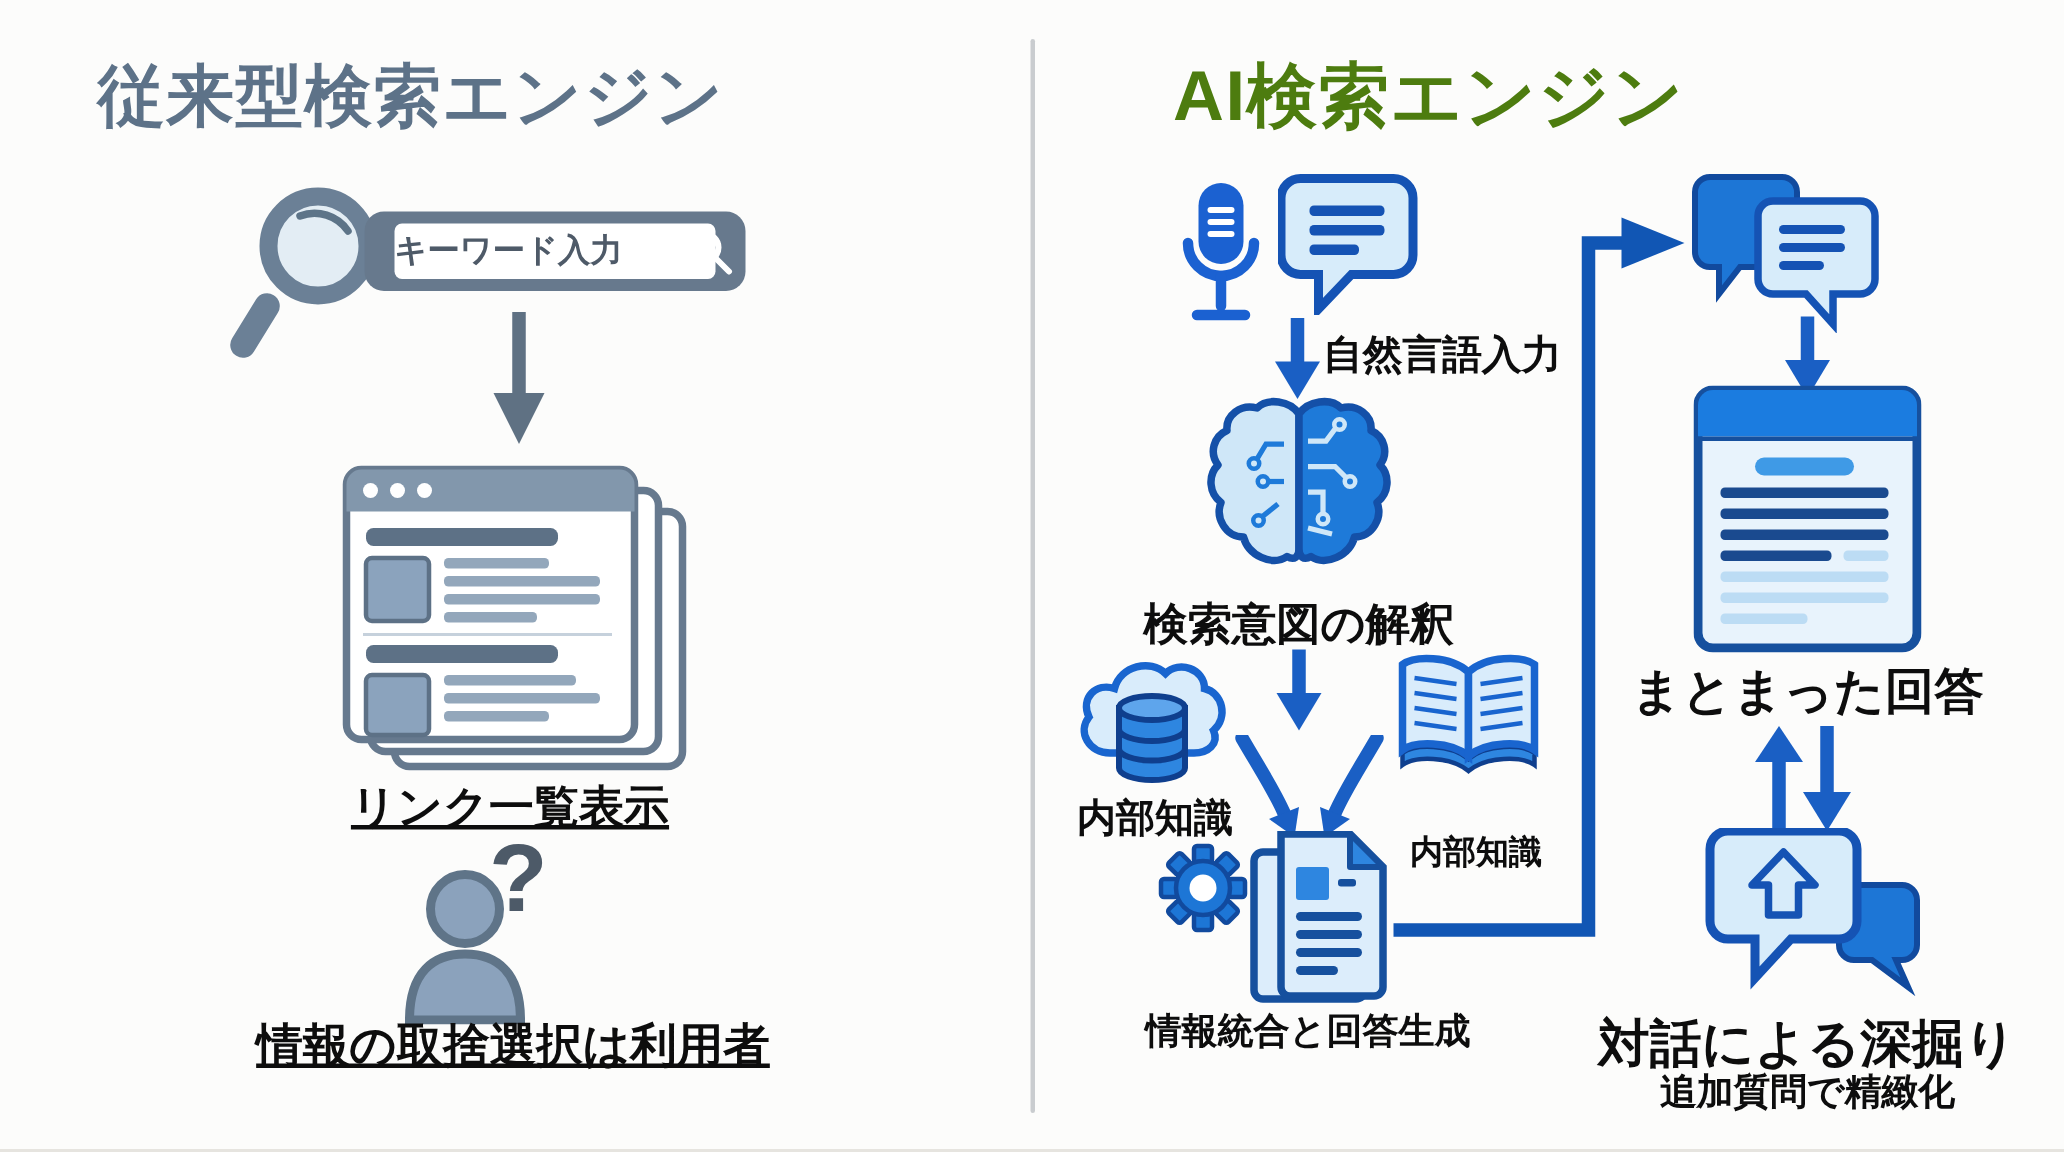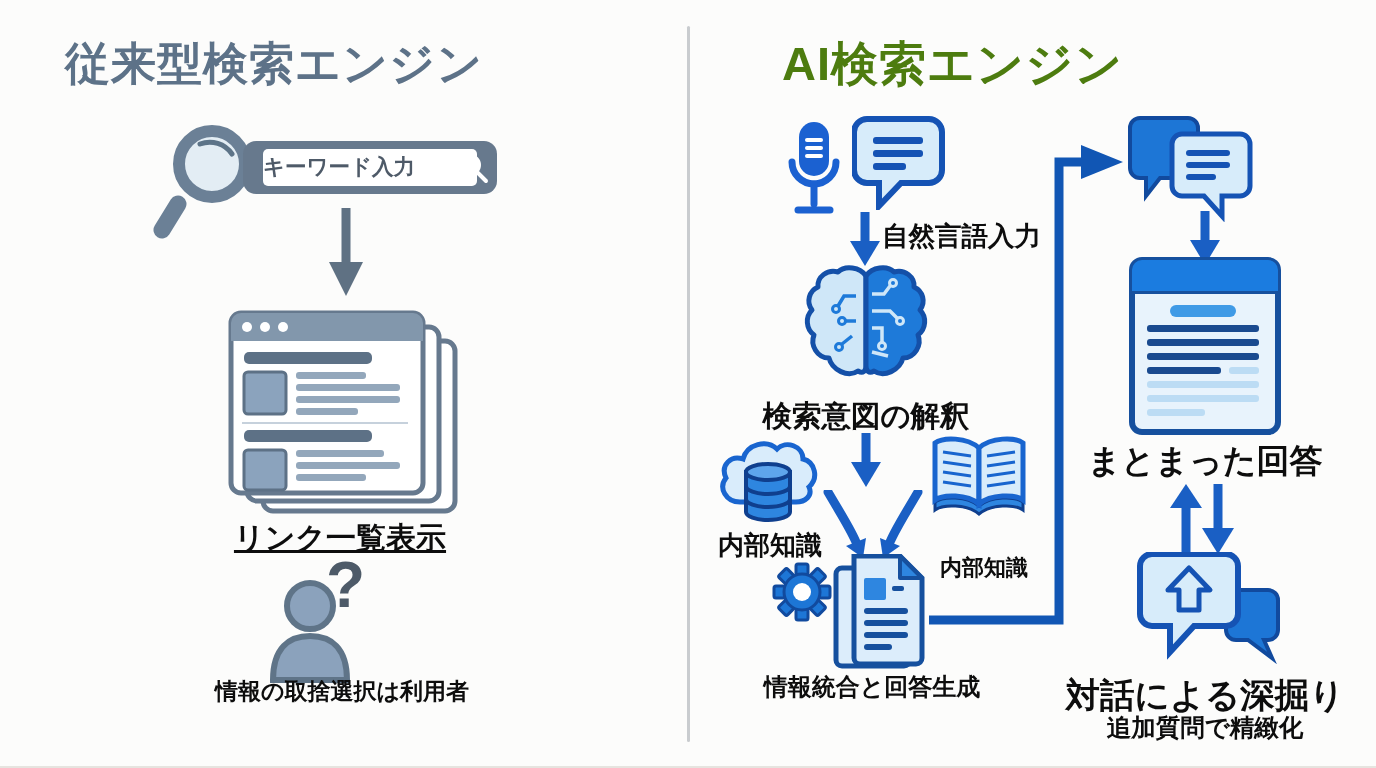--- a/index.html
+++ b/index.html
@@ -70,21 +70,21 @@
     </svg>
 
     <div class="label" style="left:140px;top:518px;width:400px;font-size:30px;text-decoration:underline;">リンク一覧表示</div>
 
     <svg class="abs" style="left:265px;top:578px;" width="95" height="105" viewBox="0 0 95 105">
       <circle cx="45" cy="28" r="23" fill="#8ba2bc" stroke="#5f7488" stroke-width="6"></circle>
       <path d="M8,102 C8,70 24,58 45,58 C66,58 82,70 82,102 Z" fill="#8ba2bc" stroke="#5f7488" stroke-width="6"></path>
     </svg>
     <div class="abs" style="left:326px;top:548px;font-size:64px;font-weight:700;color:#4d5a68;">?</div>
 
-    <div class="label" style="left:92px;top:676px;width:500px;font-size:23px;">情報の取捨選択は利用者</div>
+    <div class="label" style="left:92px;top:676px;width:500px;font-size:31px;text-decoration:underline;">情報の取捨選択は利用者</div>
   </section>
 
   <section>
 
     <div class="title blue" style="left:782px;top:33px;width:500px;font-size:47px;">AI検索エンジン</div>
 
     <svg class="abs" style="left:784px;top:120px;" width="60" height="98" viewBox="0 0 60 98">
       <path d="M8,42 a22,22 0 0 0 44,0" fill="none" stroke="#1b61d1" stroke-width="7" stroke-linecap="round"></path>
       <line x1="30" y1="64" x2="30" y2="84" stroke="#1b61d1" stroke-width="7" stroke-linecap="round"></line>
       <line x1="14" y1="90" x2="46" y2="90" stroke="#1b61d1" stroke-width="7" stroke-linecap="round"></line>

